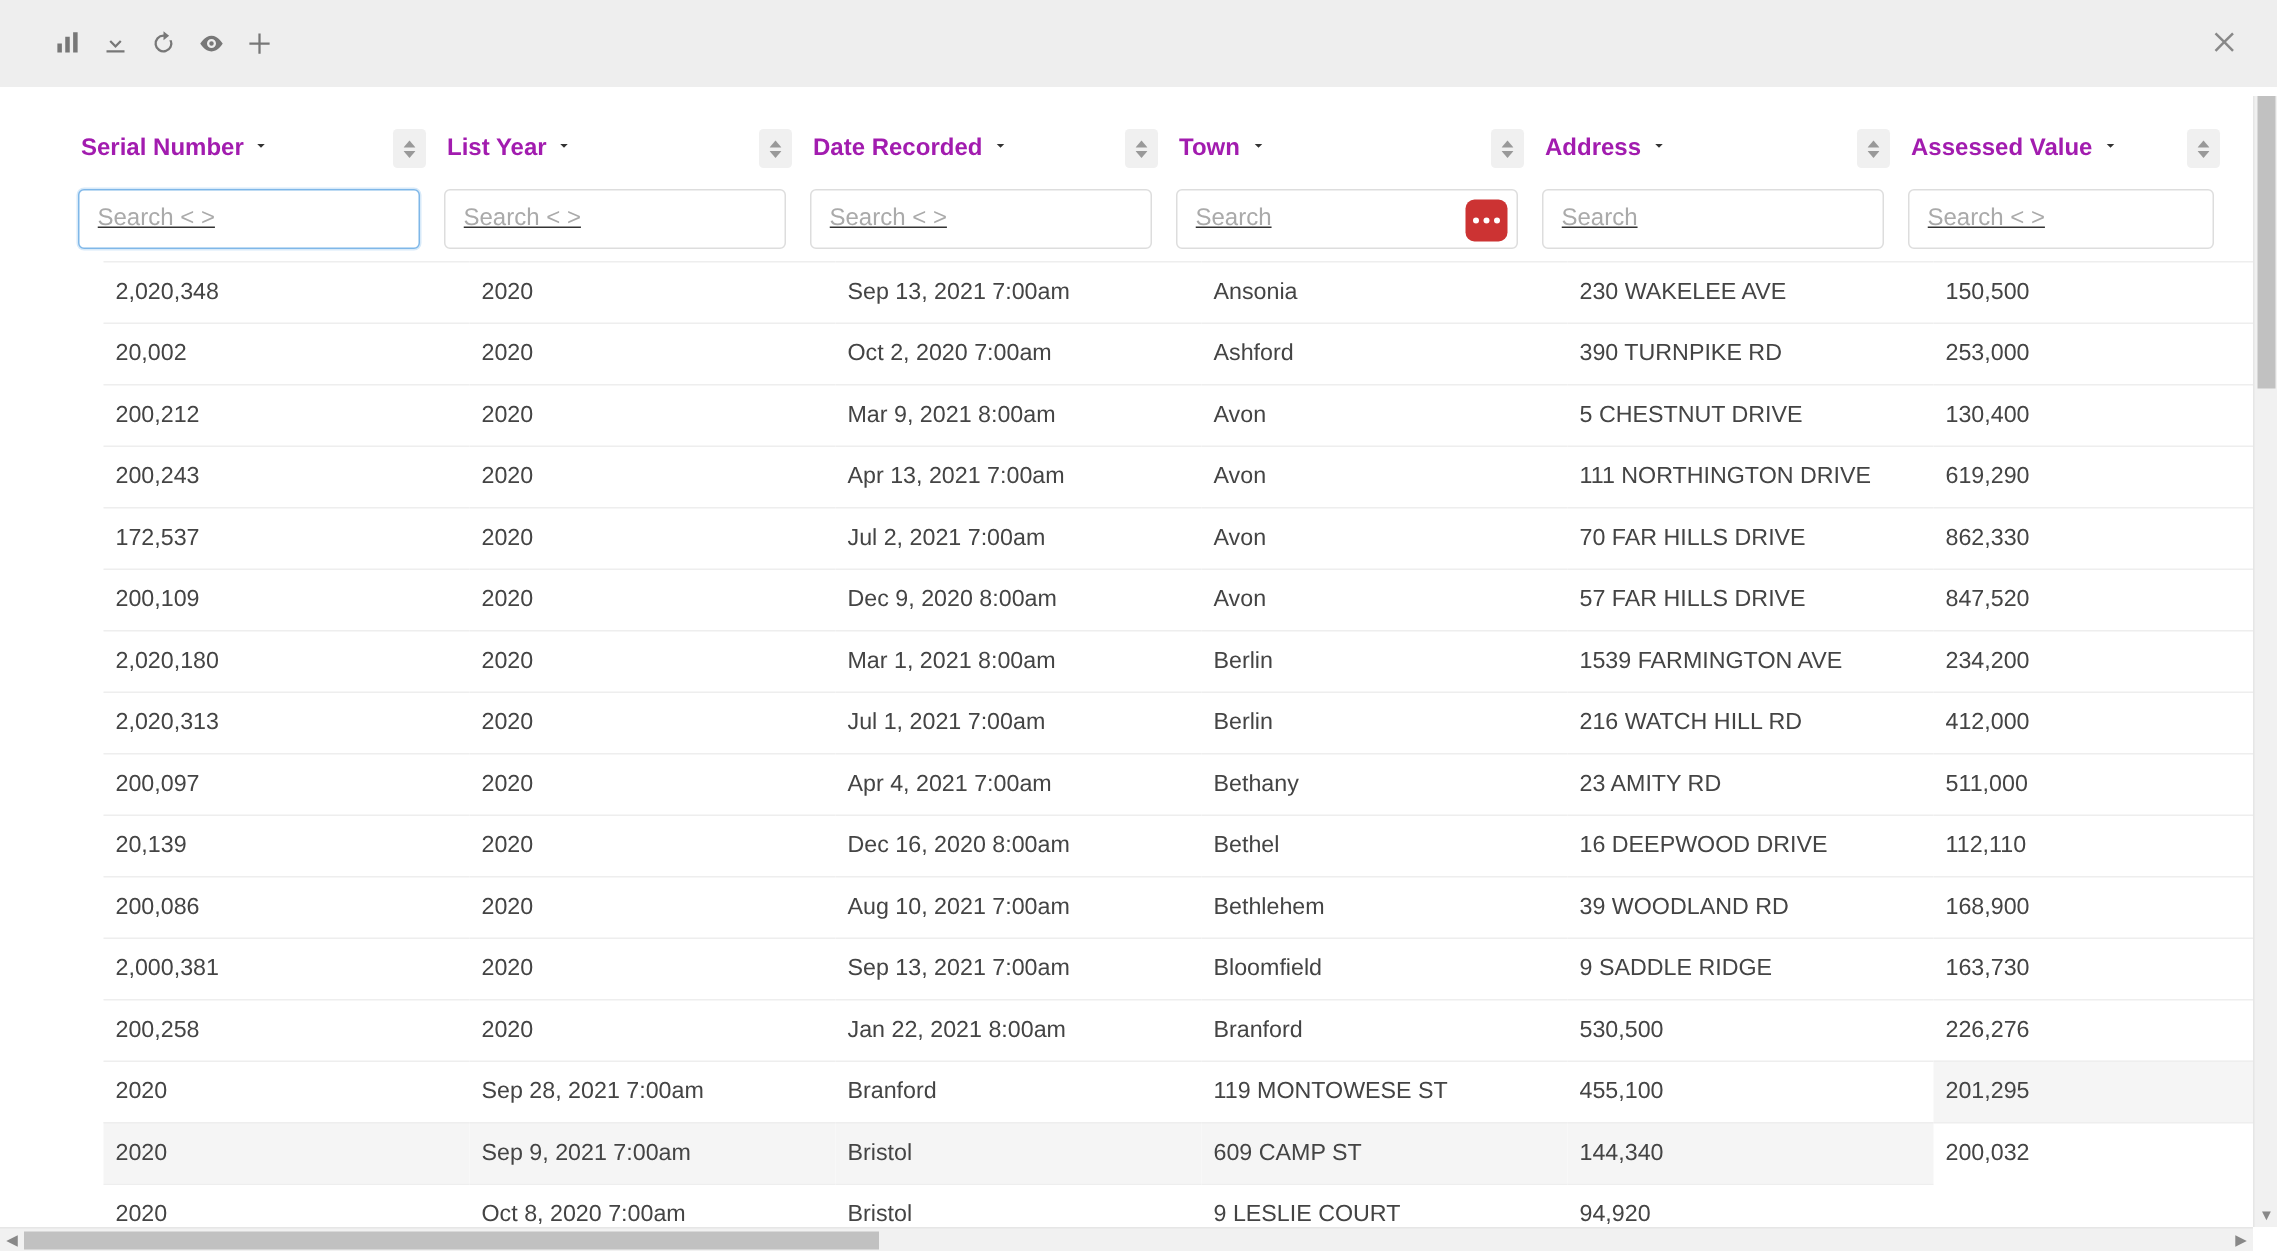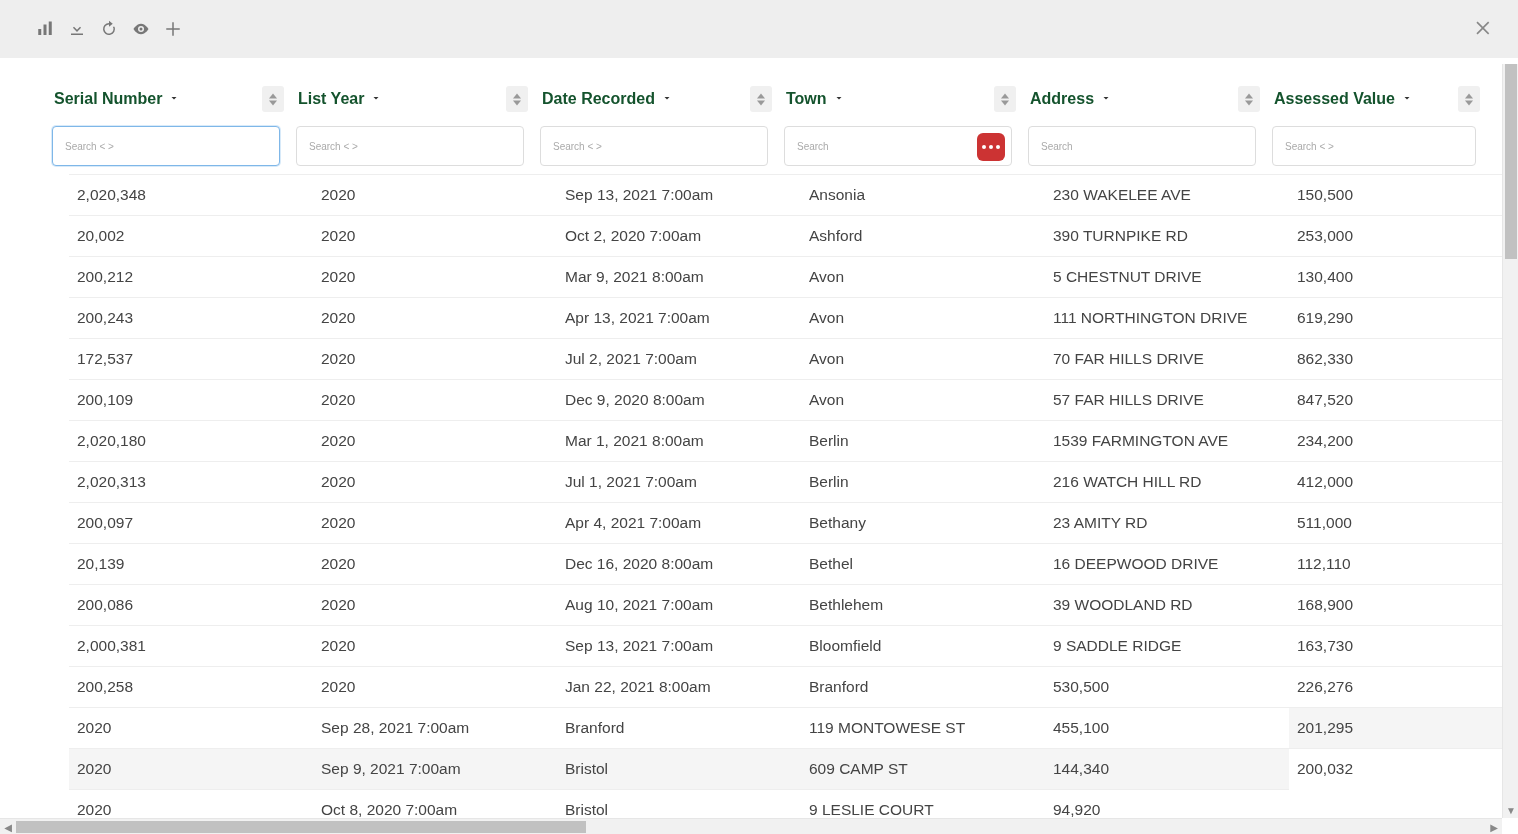--- a/index.html
+++ b/index.html
@@ -129,21 +129,21 @@
     grid-template-columns: 244px 244px 244px 244px 244px 220px;
     margin-left: 46px;
     width: calc(244px*5 + 220px);
   }
   .col-header {
     display: flex;
     align-items: center;
     justify-content: space-between;
     padding: 12px 6px 12px 8px;
     font-weight: 700;
-    color: #14532d;
+    color: #a21caf;
     font-size: 16px;
   }
   .col-header .label-wrap {
     display: flex;
     align-items: center;
     gap: 6px;
   }
   .col-header .chev {
     color: #333;
   }
@@ -176,23 +176,24 @@
     position: relative;
   }
   .filter-input-wrap.focused {
     border-color: #7fb7e8;
     box-shadow: 0 0 0 1px rgba(100,170,230,.25);
   }
   .filter-input {
     border: none;
     outline: none;
     width: 100%;
-    font-size: 10px;
+    font-size: 16px;
     color: #333;
     background: transparent;
+    text-decoration: underline;
   }
   .filter-input::placeholder { color: #aaa; }
   .more-btn {
     position: absolute;
     right: 6px;
     top: 6px;
     width: 28px;
     height: 28px;
     background: #cc3333;
     border-radius: 6px;

